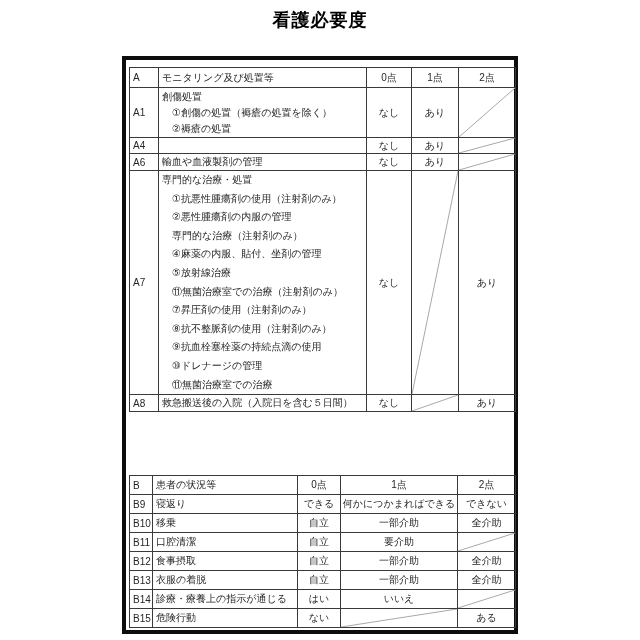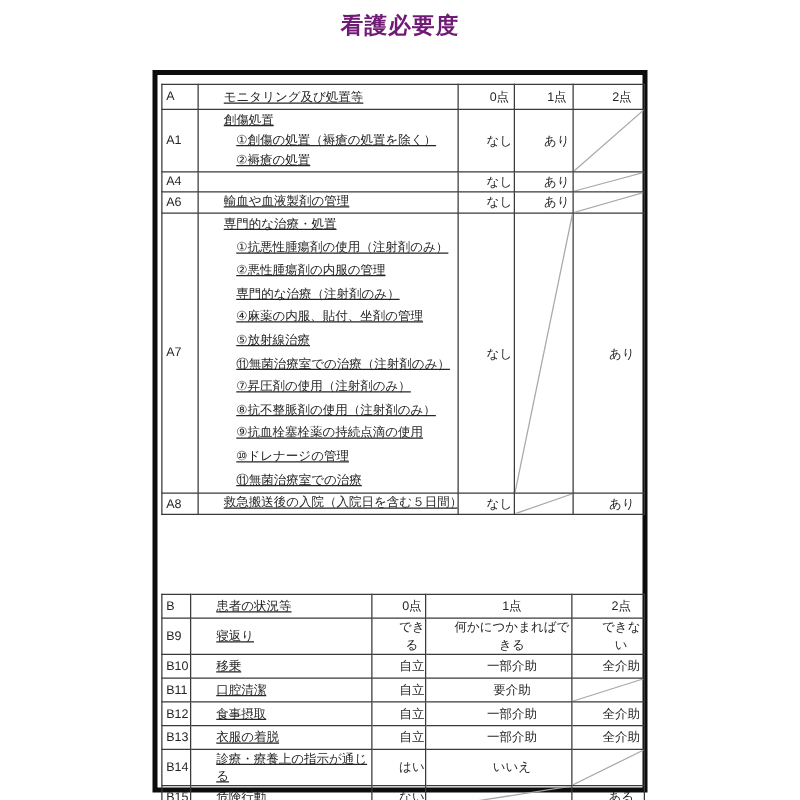--- a/index.html
+++ b/index.html
@@ -1,30 +1,30 @@
 <!DOCTYPE html>
 <html><head>
 <meta charset="utf-8">
 <style>
   * { margin:0; padding:0; box-sizing:border-box; }
   html,body { width:640px; height:640px; background:#ffffff;
     font-family:"Liberation Sans","DejaVu Sans",sans-serif; color:#1f1f1f; }
   .page { position:relative; width:640px; height:640px; background:#ffffff; overflow:hidden; }
   .title { position:absolute; top:8px; left:0; width:100%; text-align:center;
-    font-size:18px; font-weight:bold; color:#701a75; letter-spacing:1px; }
+    font-size:18px; font-weight:bold; color:#000000; letter-spacing:1px; }
   .frame { position:absolute; left:122px; top:56px; width:396px; height:578px;
     border:4px solid #0d0d0d; background:#ffffff; }
   .tbl { position:absolute; left:3px; width:386px; border-collapse:collapse; table-layout:fixed; }
   .tbl td { border:1px solid #3a3a3a; font-size:10px; color:#262626;
     vertical-align:middle; overflow:hidden; }
   .tbl-a { top:7px; }
   .tbl-b { top:415px; }
   .id  { padding-left:3px; text-align:left; }
-  .lbl { padding-left:20px; text-align:left;text-decoration:underline; }
-  .sc  { text-align:center;padding-left:21px; }
+  .lbl { padding-left:3px; text-align:left; }
+  .sc  { text-align:center; }
   .hdr td { height:20px; }
   .tbl-b .hdr td, .tbl-b .rb td { height:19px; }
   .r1 td { height:16px; }
   .r-a1 td { height:50px; }
   .r-a7 td { height:224px;margin-left:20px; }
   .ln { line-height:16px; white-space:nowrap; }
   .ln.sub { padding-left:10px; }
   .r-a7 .ln { line-height:18.6px; }
   .na { position:relative; padding:0; }
   .diag { position:absolute; left:0; top:0; width:100%; height:100%; display:block; }

